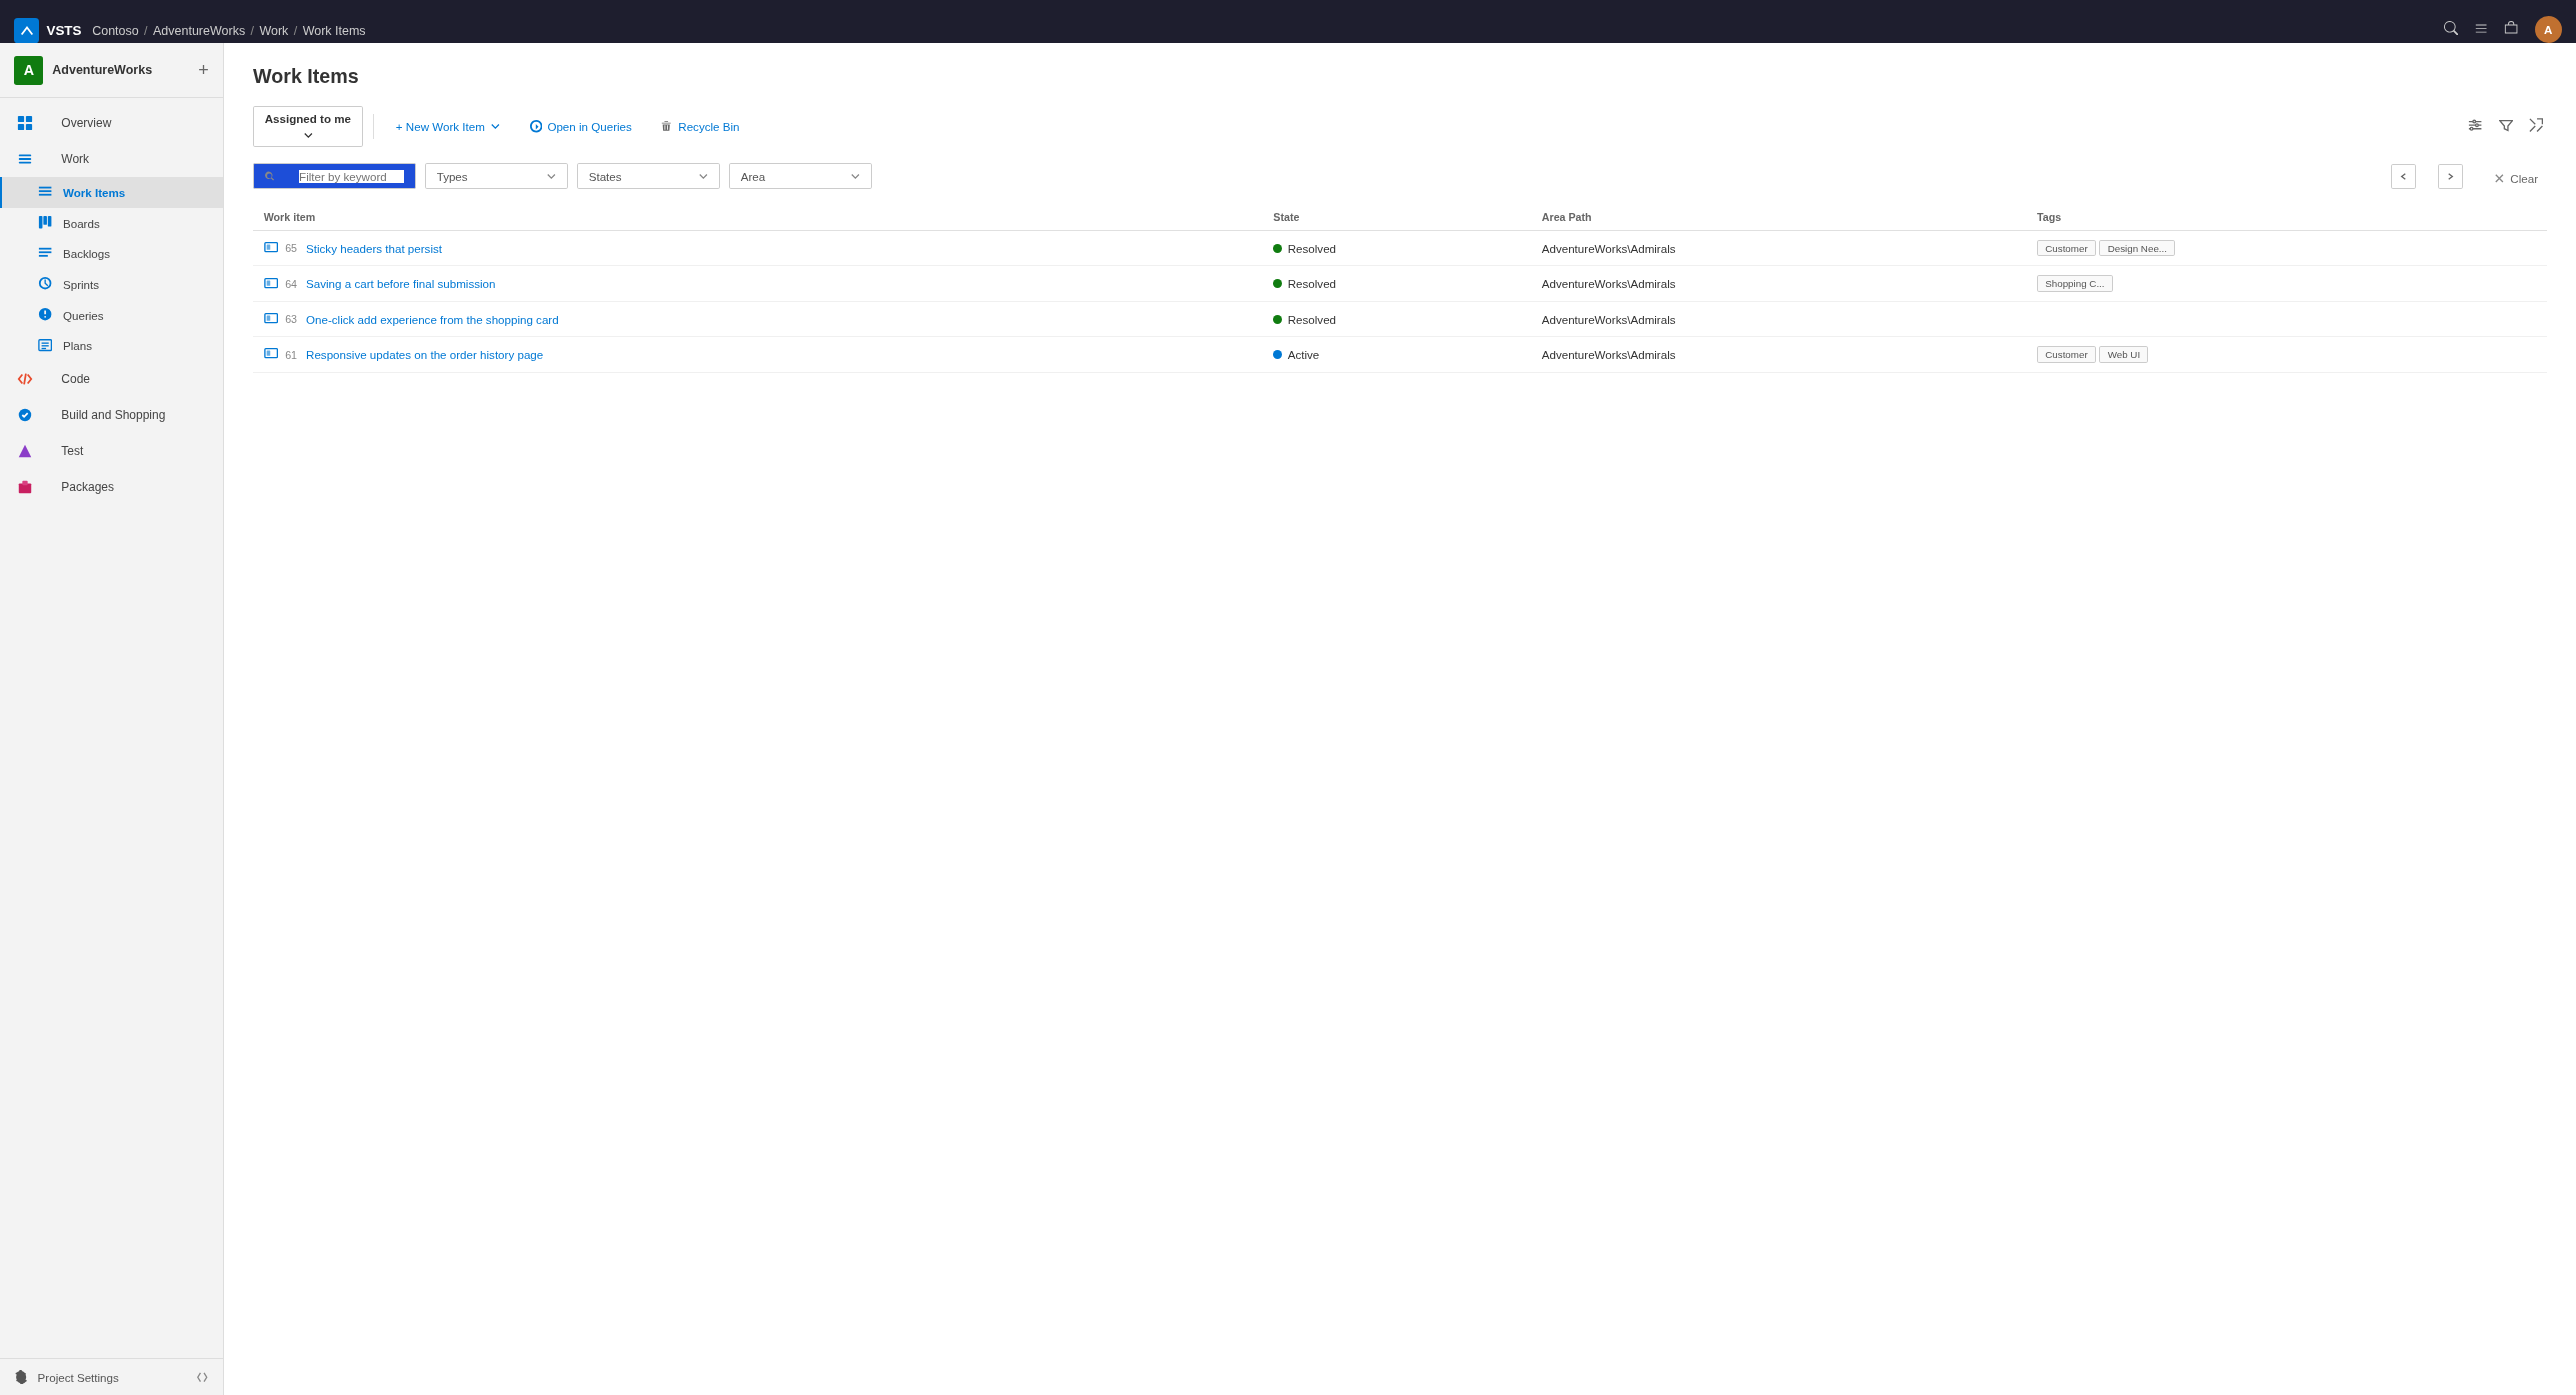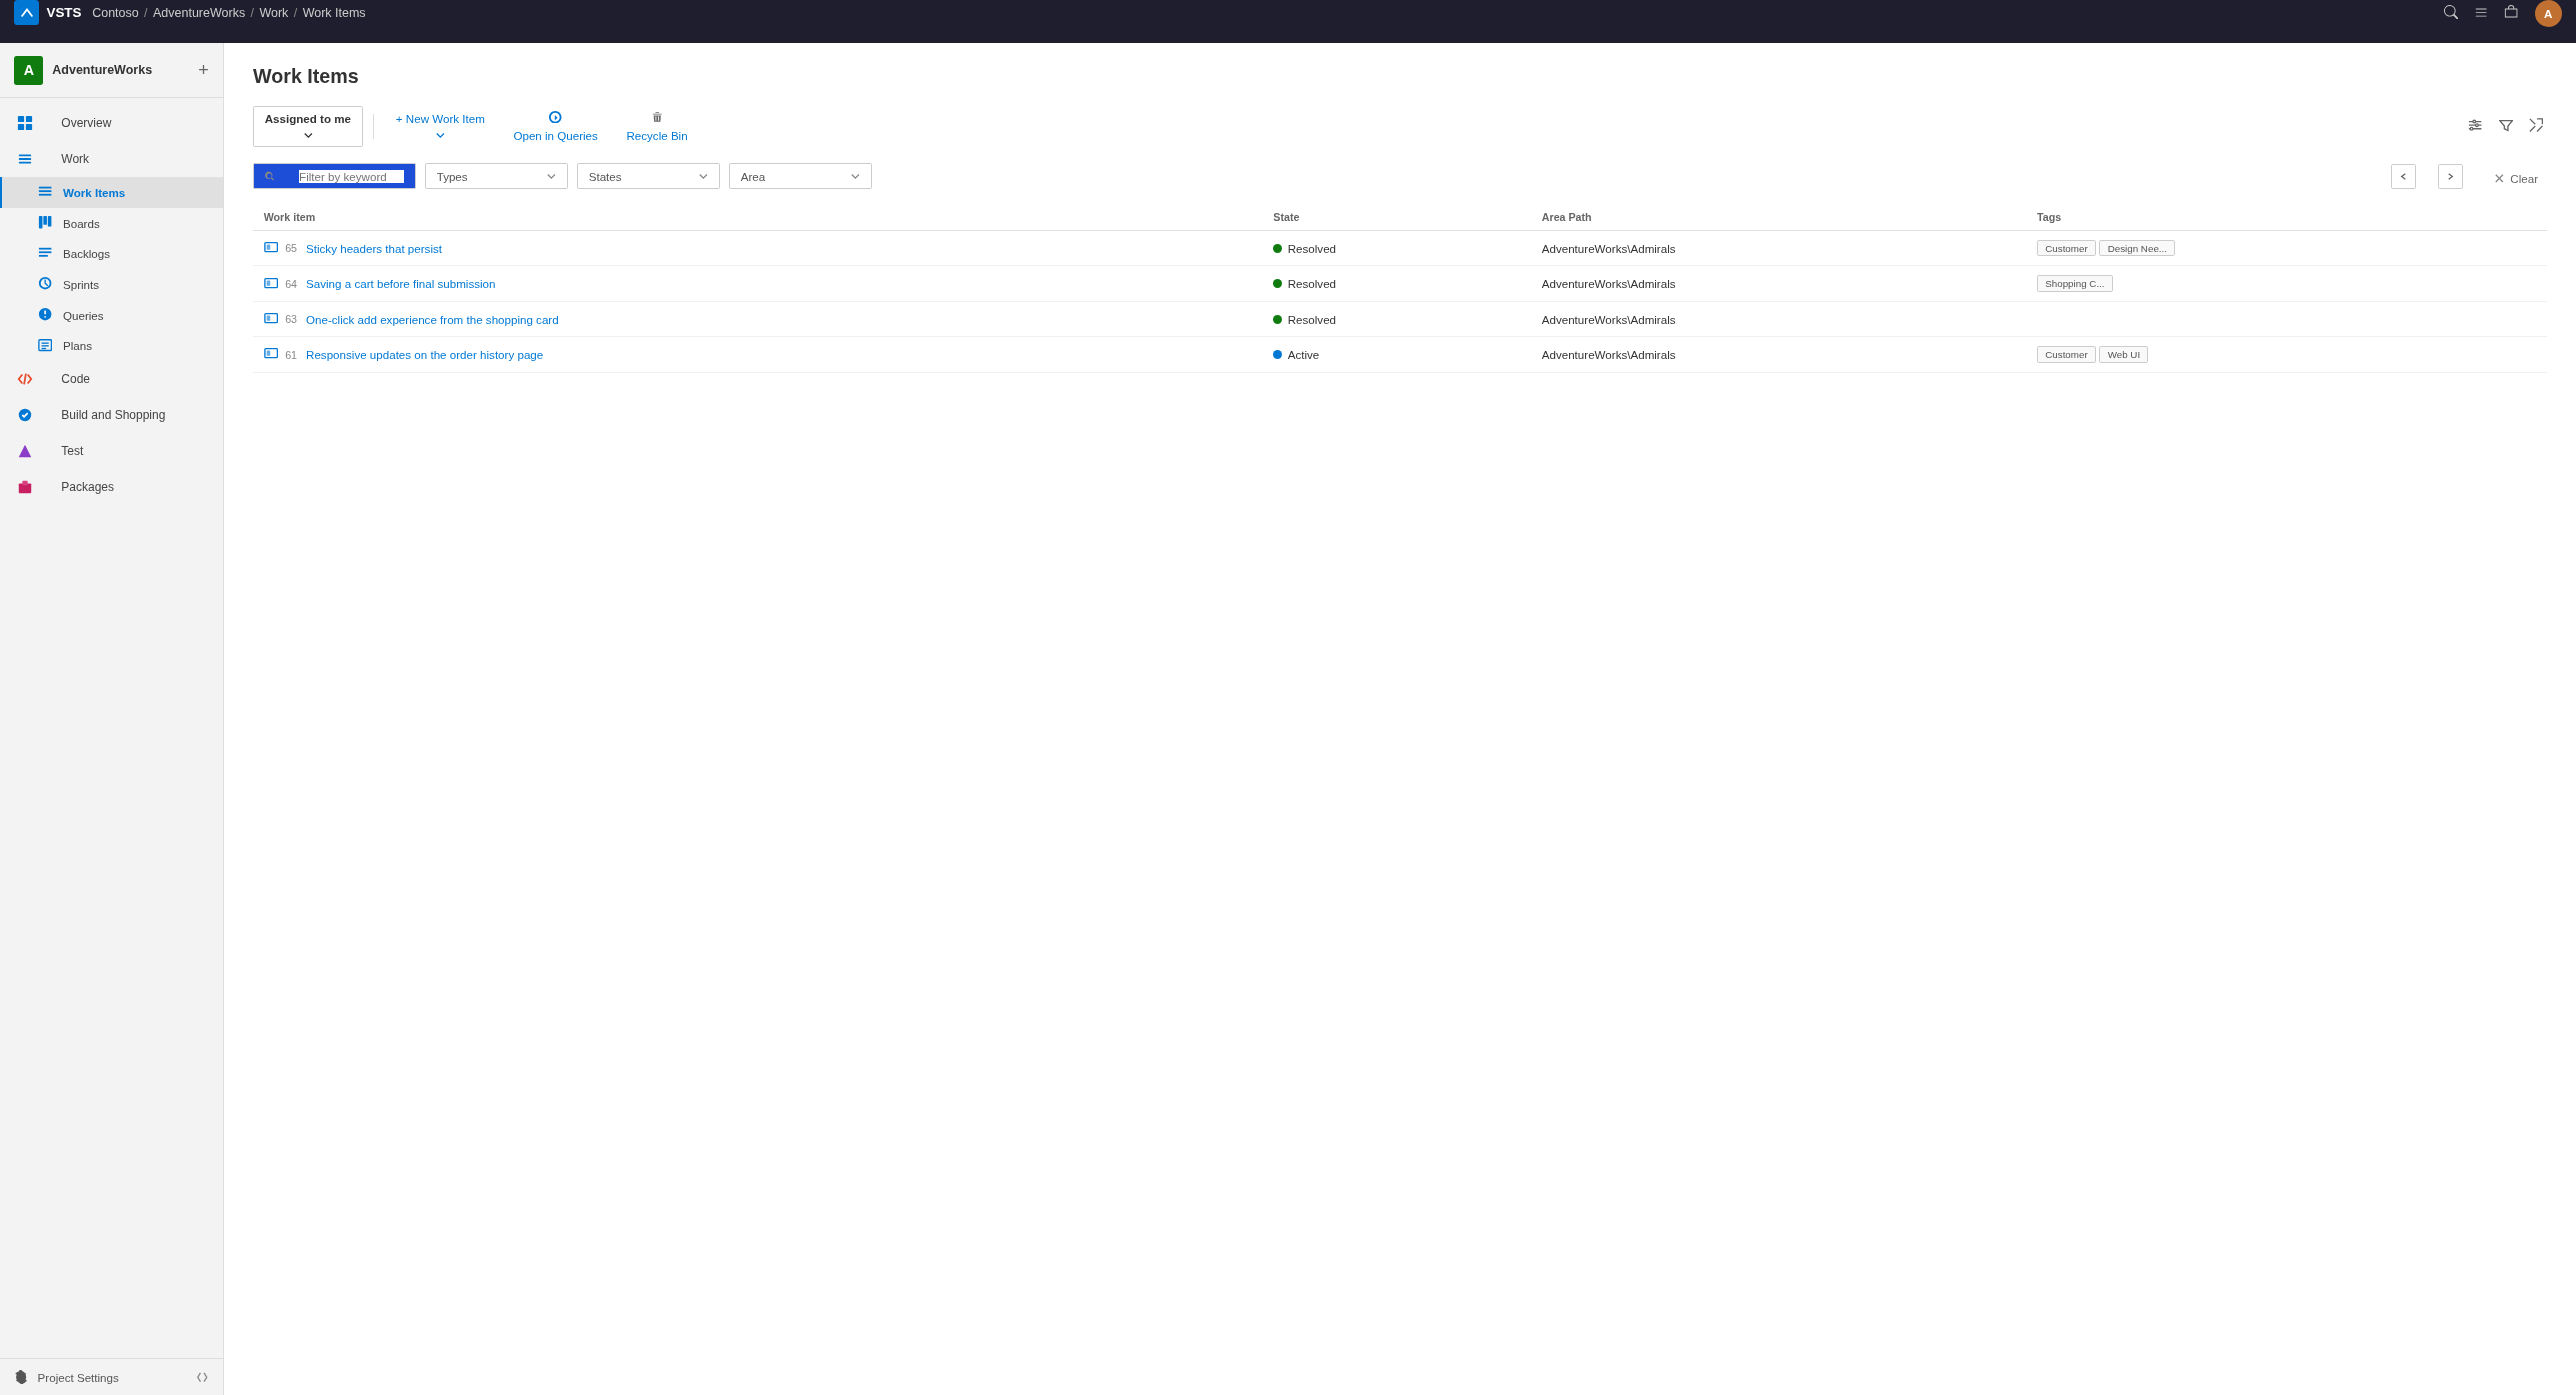--- a/index.html
+++ b/index.html
@@ -1,20 +1,20 @@
 <!DOCTYPE html>
 <html style="font-size:14.3px"><head>
   <meta charset="utf-8">
   <style>
     * { box-sizing: border-box; margin: 0; padding: 0; }
     body { font-family: 'Segoe UI', sans-serif; font-size: 12.5px; color: #333; background: #fff; display: flex; flex-direction: column; height: 100vh; overflow: hidden; }
 
     
     .topbar {
-      display: flex; align-items: flex-start; background: #1e1e2e; color: #fff;
+      display: flex; align-items: flex-end; background: #1e1e2e; color: #fff;
       height: 43px; padding: 0 14.3px; justify-content: space-between; flex-shrink: 0;
     }
     .topbar-left { display: flex; align-items: center; gap: 10.7px; }
     .topbar-logo { display: flex; align-items: center; gap: 7.2px; font-weight: 700; font-size: 13.4px; color: #fff; }
     .logo-icon { width: 25px; height: 25px; background: #0078d4; border-radius: 3.6px; display: flex; align-items: center; justify-content: center; }
     .breadcrumb { display: flex; align-items: center; gap: 5.4px; font-size: 12.5px; color: #ccc; }
     .breadcrumb span { color: #ccc; }
     .breadcrumb .sep { color: #888; }
     .topbar-right { display: flex; align-items: center; gap: 16px; }
     .topbar-icon { color: #ccc; cursor: pointer; font-size: 14.3px; }
@@ -59,21 +59,21 @@
     .toolbar { display: flex; align-items: center; gap: 7.2px; margin-bottom: 16px; }
     .assigned-btn {
       display: flex; align-items: center; gap: 5.4px; padding: 5.4px 10.7px;
       border: 0.9px solid #ccc; border-radius: 1.8px; cursor: pointer; background: #fff;
       font-size: 11.6px; font-weight: 600; color: #333; flex-direction: column;
     }
     .toolbar-sep { width: 0.9px; height: 25px; background: #ddd; margin: 0 3.6px; }
     .toolbar-btn {
       display: flex; align-items: center; gap: 5.4px; padding: 5.4px 10.7px;
       border: none; cursor: pointer; background: transparent;
-      font-size: 11.6px; color: #0078d4; font-weight: 500; flex-direction: column;
+      font-size: 11.6px; color: #0078d4; font-weight: 500;
     }
     .toolbar-right { margin-left: auto; display: flex; align-items: center; gap: 9px; }
     .icon-btn { cursor: pointer; color: #666; font-size: 14.3px; padding: 3.6px; }
 
     
     .filters { display: flex; align-items: center; gap: 9px; margin-bottom: 14.3px; }
     .filter-input {
       display: flex; align-items: center; gap: 25px;
       border: 0.9px solid #ccc; border-radius: 1.8px; padding: 5.4px 10.7px;
       width: 163px; background: #1d4ed8;

